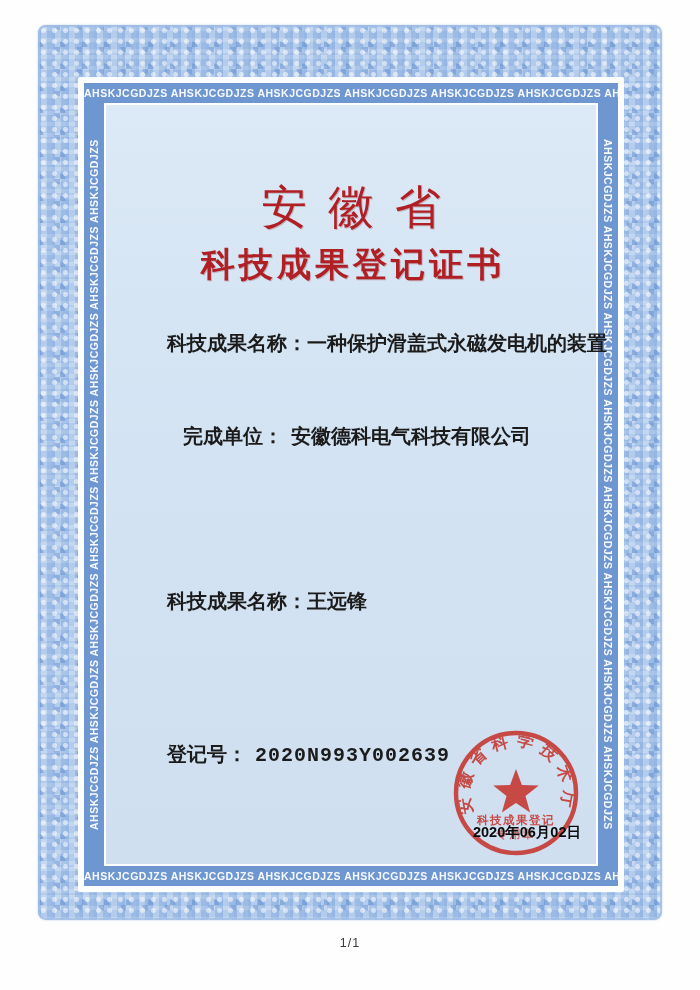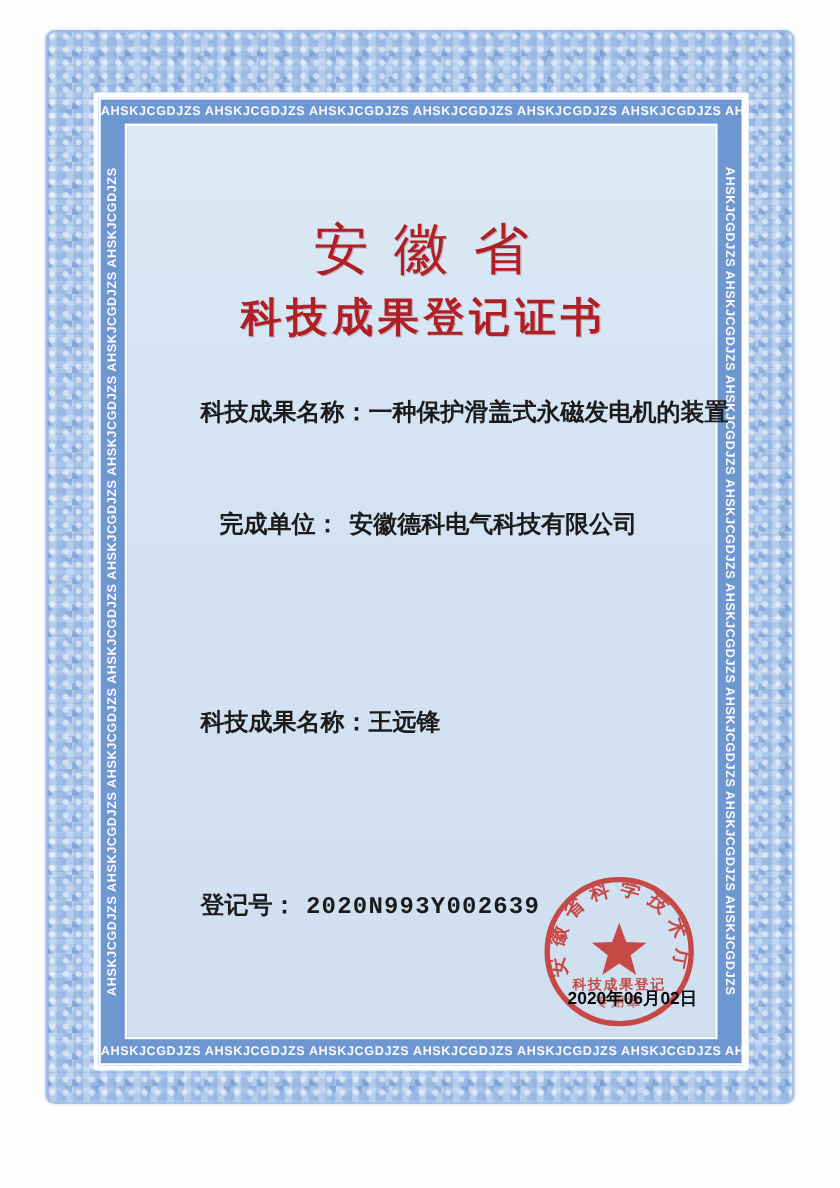--- a/index.html
+++ b/index.html
@@ -131,13 +131,14 @@
     <path id="sealArc" d="M 27.5 93 A 47 47 0 1 1 104.5 93" fill="none"></path>
     <text font-size="16.5" font-weight="bold" fill="#c5352e" letter-spacing="7" font-family="Liberation Sans, sans-serif">
       <textPath href="#sealArc" startOffset="50%" text-anchor="middle">安徽省科学技术厅</textPath>
     </text>
     <polygon fill="#c5352e" points="66,42 60.1,57.9 43.2,58.6 56.5,69.1 51.9,85.4 66,76 80.1,85.4 75.5,69.1 88.8,58.6 71.9,57.9"></polygon>
     <text x="66" y="97" text-anchor="middle" font-size="11.5" font-weight="bold" fill="#c5352e" letter-spacing="1.5" font-family="Liberation Sans, sans-serif">科技成果登记</text>
     <text x="66" y="111" text-anchor="middle" font-size="11" font-weight="bold" fill="#c5352e" letter-spacing="2" opacity="0.75" font-family="Liberation Sans, sans-serif">专用章</text>
   </svg>
   <div class="stamp-date">2020年06月02日</div>
 
+  <div class="footer">1/1</div>
 </div>
 
 </body></html>

